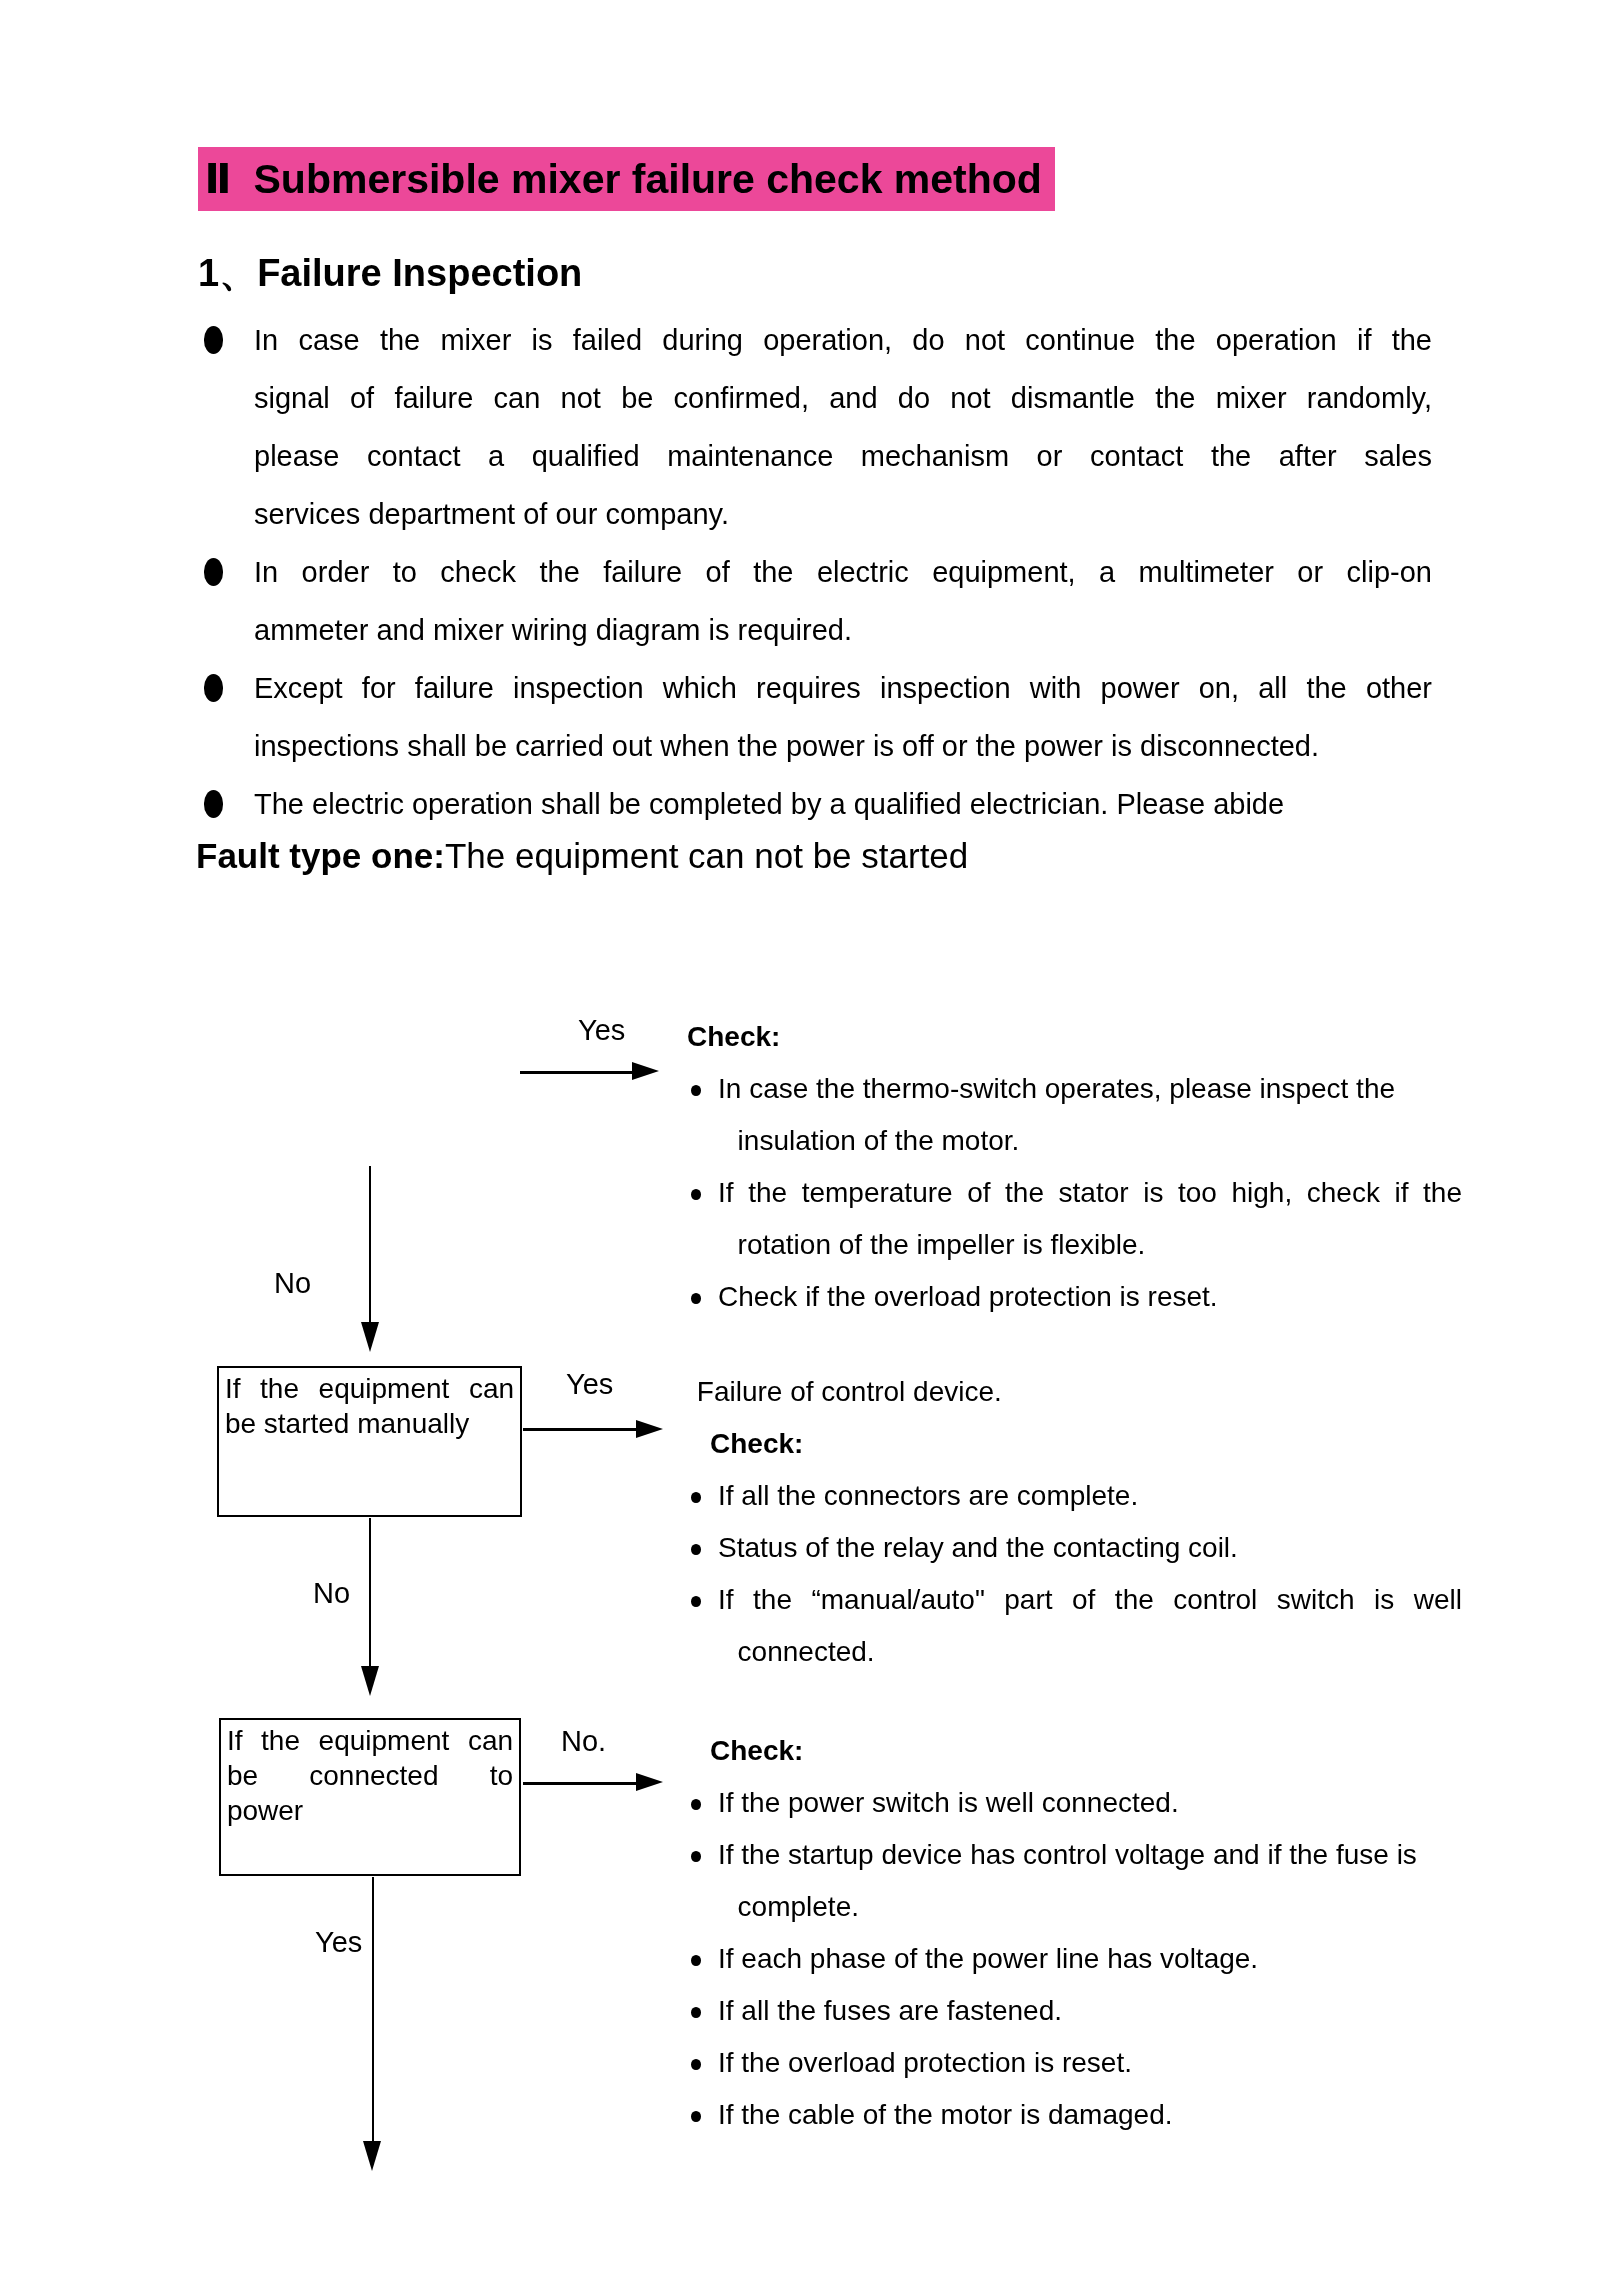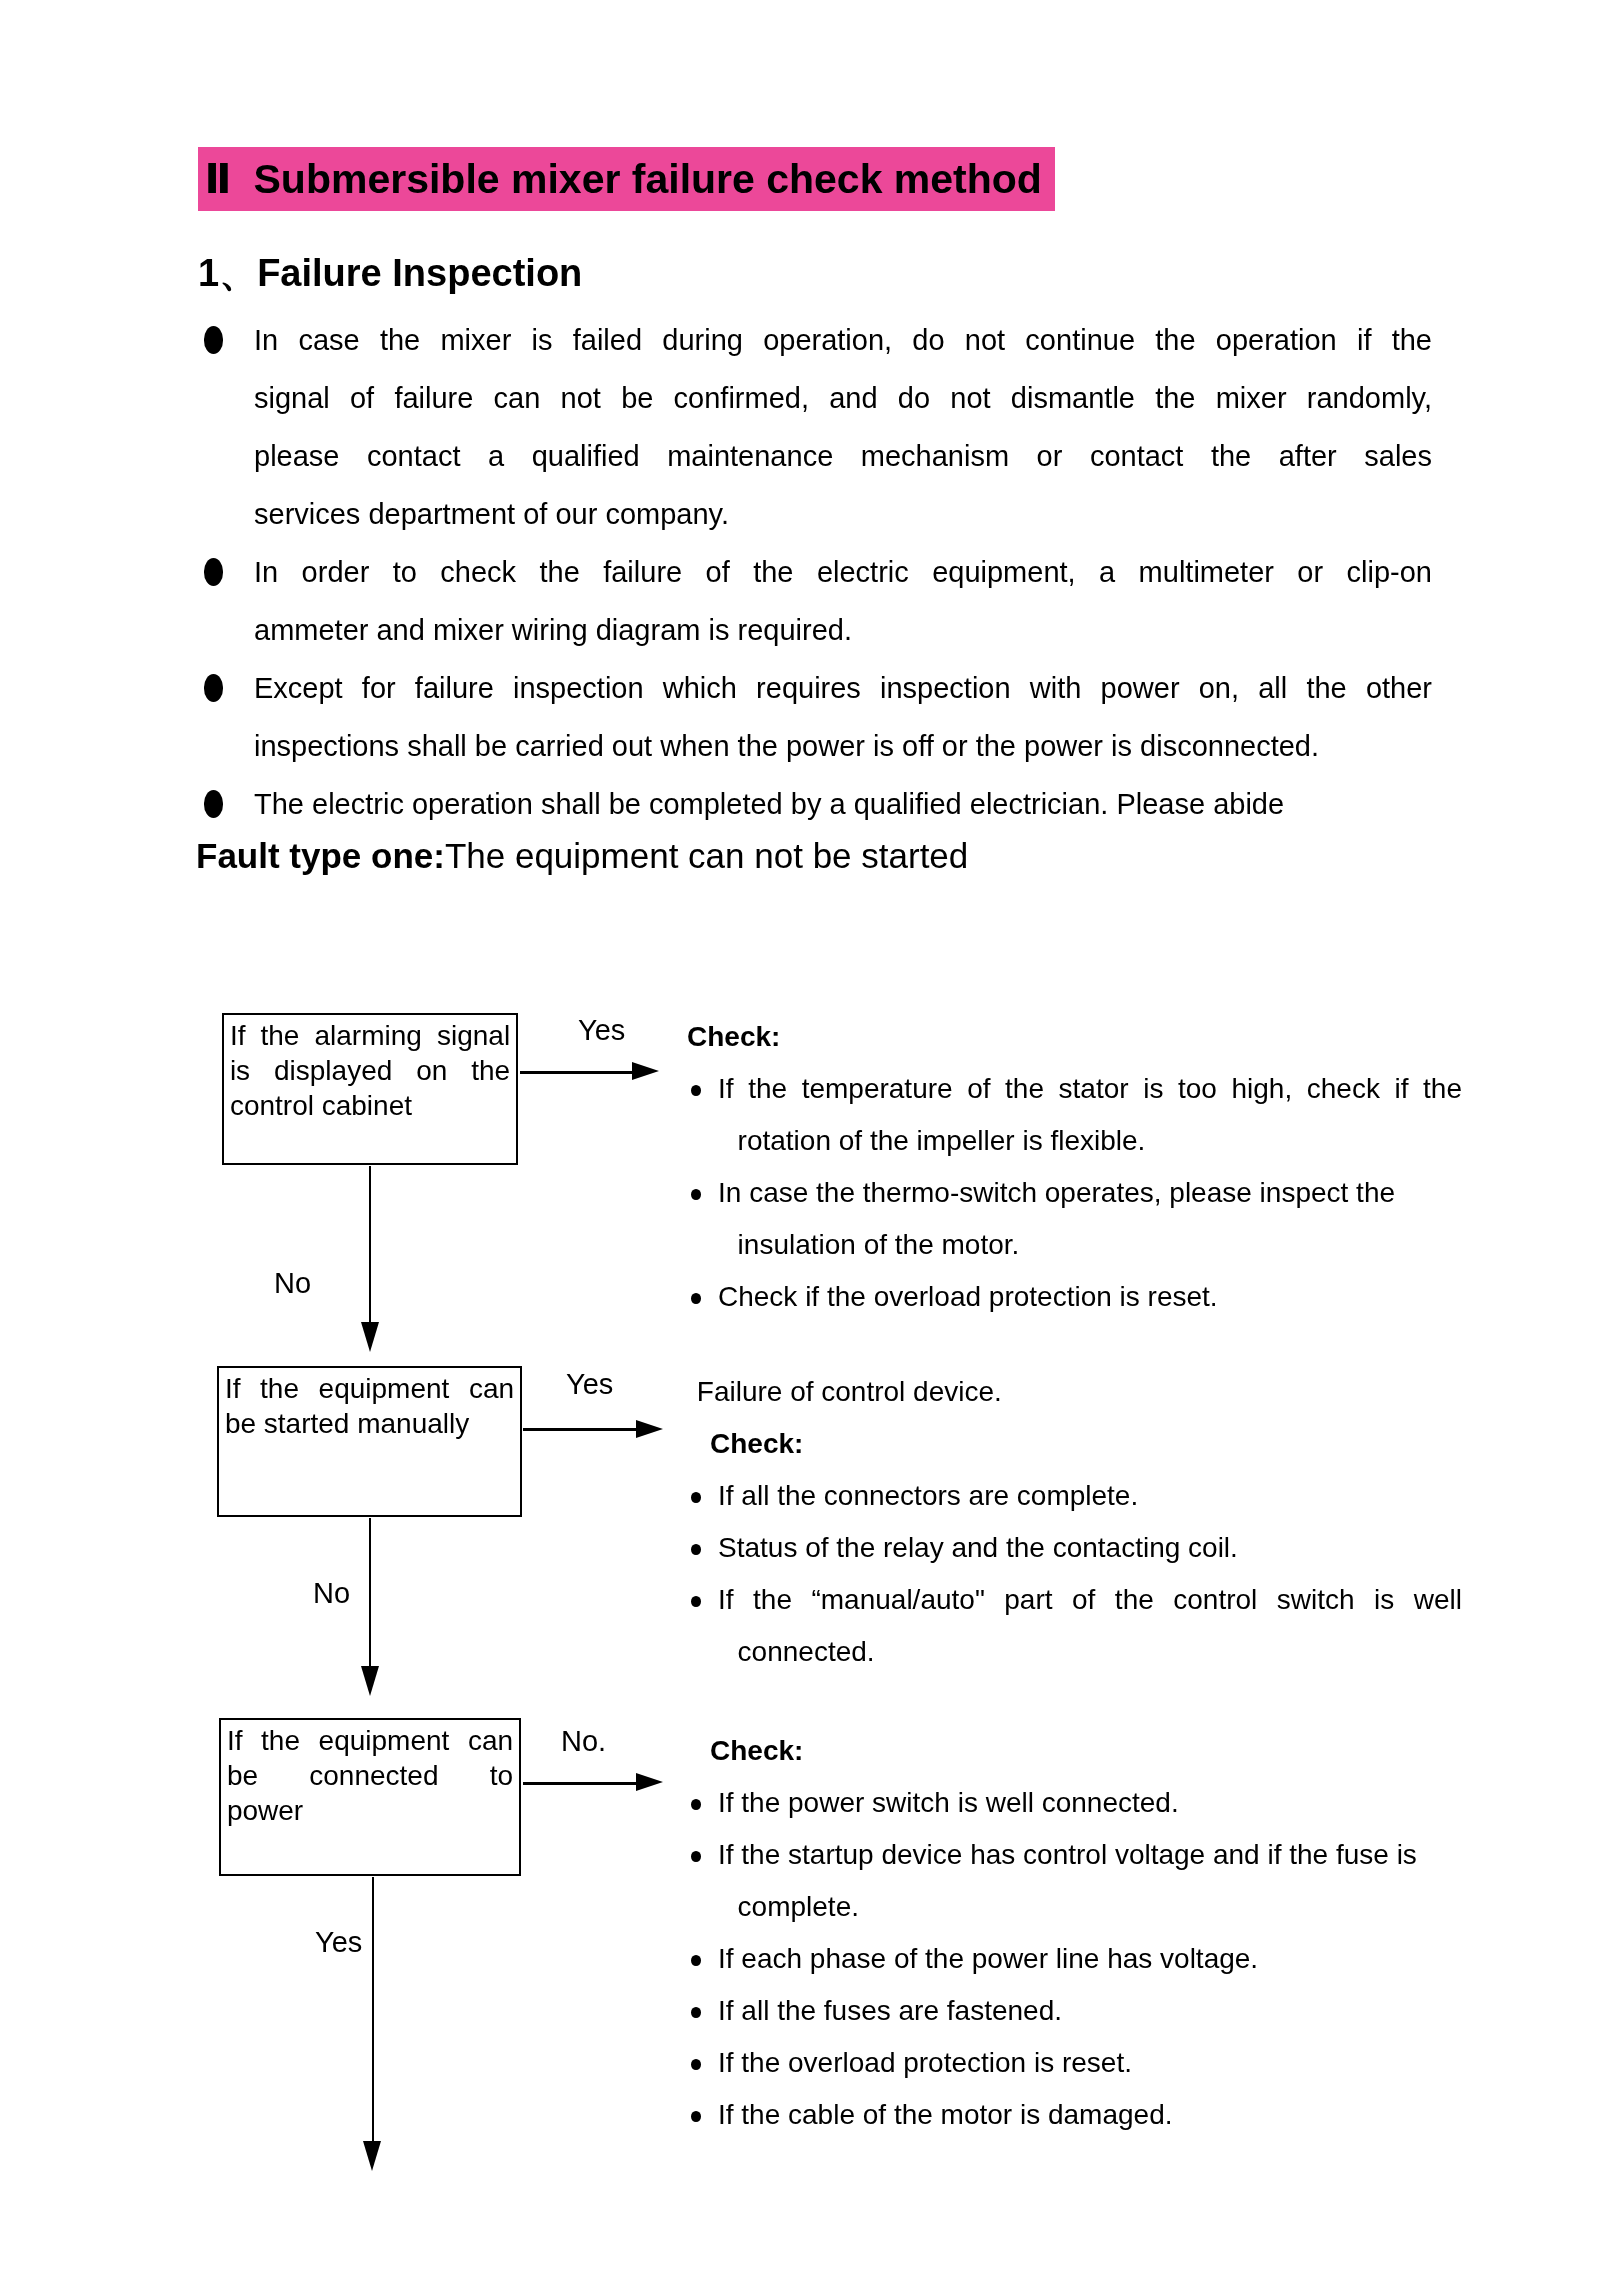--- a/index.html
+++ b/index.html
@@ -113,48 +113,43 @@
           <div class="b-dot"></div>
         </div>
       <div class="b-text jl">
           <div>The electric operation shall be completed by a qualified electrician. Please abide</div>
         </div>
     </div>
   </div>
 
   <h3 class="fault"><span class="b">Fault type one:</span><span>The equipment can not be started</span></h3>
 
-  <div class="fbox jl" style="left:222px;top:1013px;width:296px;height:152px;">
-      <div>If the alarming signal</div>
-      <div>is displayed on the</div>
-      <div>control cabinet</div>
-    </div>
 
   <div class="flabel" style="left:578px;top:1014px;">Yes</div>
   <div class="hline" style="left:520px;top:1071px;width:113px;"></div>
   <div class="head-right" style="left:632px;top:1062px;"></div>
 
   <div class="chk-block" style="left:687px;top:1011px;">
     <div class="chk-title">Check:</div>
     <div class="chk">
       <div class="chk-dot-col">
           <div class="chk-dot"></div>
         </div>
+      <div class="chk-lines">
+          <div>In case the thermo-switch operates, please inspect the</div>
+          <div>insulation of the motor.</div>
+        </div>
+    </div>
+    <div class="chk">
+      <div class="chk-dot-col">
+          <div class="chk-dot"></div>
+        </div>
       <div class="chk-lines jl">
           <div>If the temperature of the stator is too high, check if the</div>
           <div>rotation of the impeller is flexible.</div>
-        </div>
-    </div>
-    <div class="chk">
-      <div class="chk-dot-col">
-          <div class="chk-dot"></div>
-        </div>
-      <div class="chk-lines">
-          <div>In case the thermo-switch operates, please inspect the</div>
-          <div>insulation of the motor.</div>
         </div>
     </div>
     <div class="chk">
       <div class="chk-dot-col">
           <div class="chk-dot"></div>
         </div>
       <div class="chk-lines">
           <div>Check if the overload protection is reset.</div>
         </div>
     </div>

